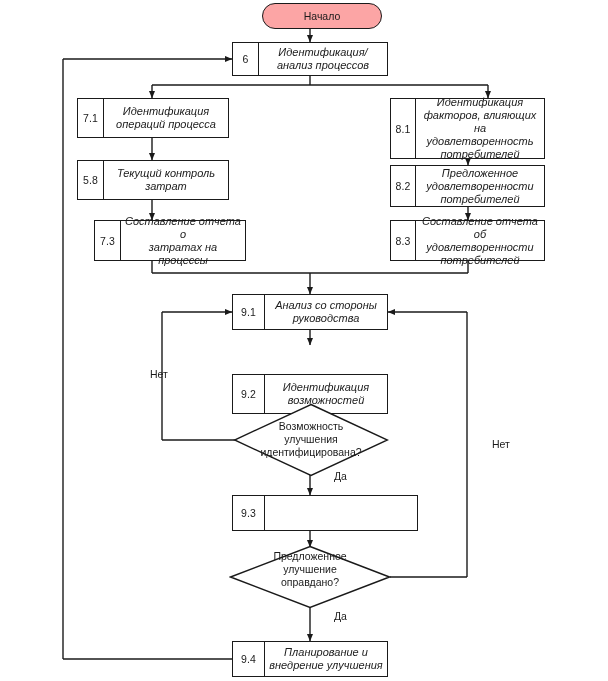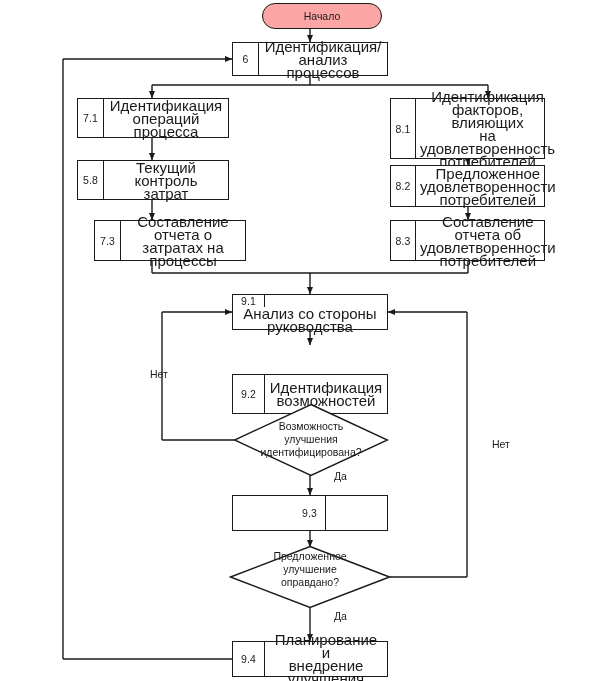--- a/index.html
+++ b/index.html
@@ -40,25 +40,26 @@
     color: #1a1a1a;
     letter-spacing: 0.2px;
     flex: 0 0 auto;
   }
   .node-text {
     flex: 1 1 auto;
     display: flex;
     align-items: center;
     justify-content: center;
     text-align: center;
-    font-size: 15px;
+    font-size: 11px;
     line-height: 13px;
     color: #1a1a1a;
     padding: 0 4px;
     white-space: pre-line;
+    font-style: italic;
   }
   .terminator {
     position: absolute;
     box-sizing: border-box;
     border: 1.4px solid #1a1a1a;
     border-radius: 14px;
     background: #fca5a5;
     display: flex;
     align-items: center;
     justify-content: center;
@@ -180,33 +181,33 @@
 потребителей</div>
   </div>
 
   <div class="node-box" style="left:390px; top:220px; width:155px; height:41px;">
     <div class="node-id" style="width:25px;">8.3</div>
     <div class="node-text">Составление отчета об
 удовлетворенности
 потребителей</div>
   </div>
 
-  <div class="node-box" style="left:232px; top:294px; width:156px; height:36px;flex-direction:column;">
+  <div class="node-box" style="left:232px; top:294px; width:156px; height:36px;">
     <div class="node-id" style="width:32px;">9.1</div>
     <div class="node-text">Анализ со стороны
 руководства</div>
   </div>
 
   <div class="node-box" style="left:232px; top:345px; width:156px; height:40px;margin-top:29px;">
     <div class="node-id" style="width:32px;">9.2</div>
     <div class="node-text">Идентификация
 возможностей</div>
   </div>
 
-  <div class="node-box" style="left:232px; top:495px; width:156px; height:36px;justify-content:center;">
+  <div class="node-box" style="left:232px; top:495px; width:186px; height:36px;">
     <div class="node-id" style="width:32px;">9.3</div>
   </div>
 
   <div class="node-box" style="left:232px; top:641px; width:156px; height:36px;">
     <div class="node-id" style="width:32px;">9.4</div>
     <div class="node-text">Планирование и
 внедрение улучшения</div>
   </div>
 
   <svg style="position:absolute; left:233px; top:403px; width:156px; height:74px;" viewBox="0 0 156 74" xmlns="http://www.w3.org/2000/svg">

